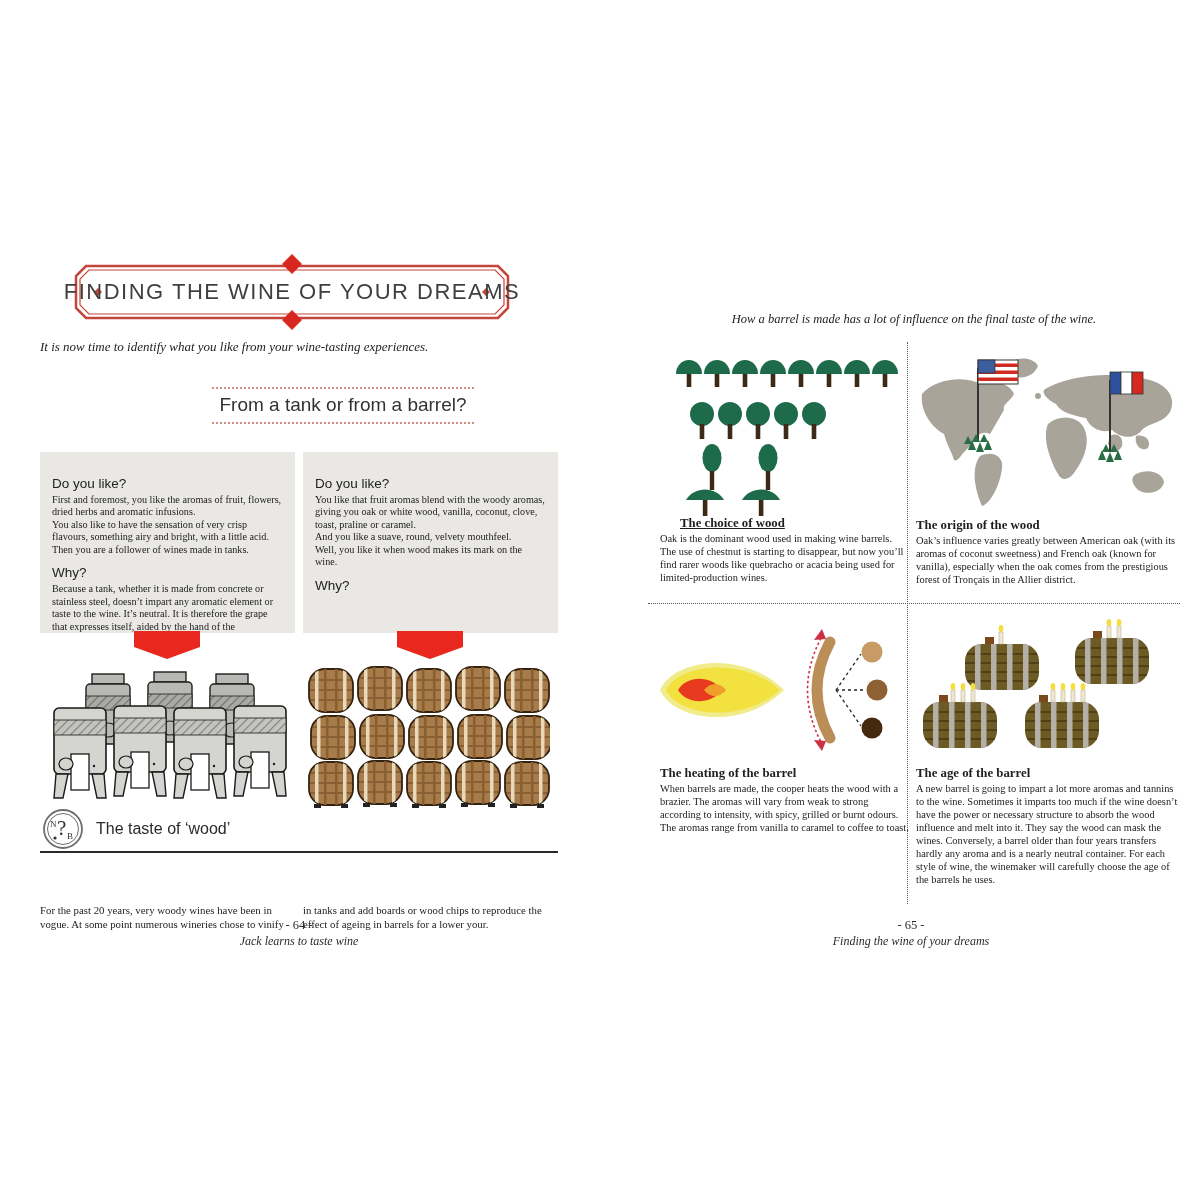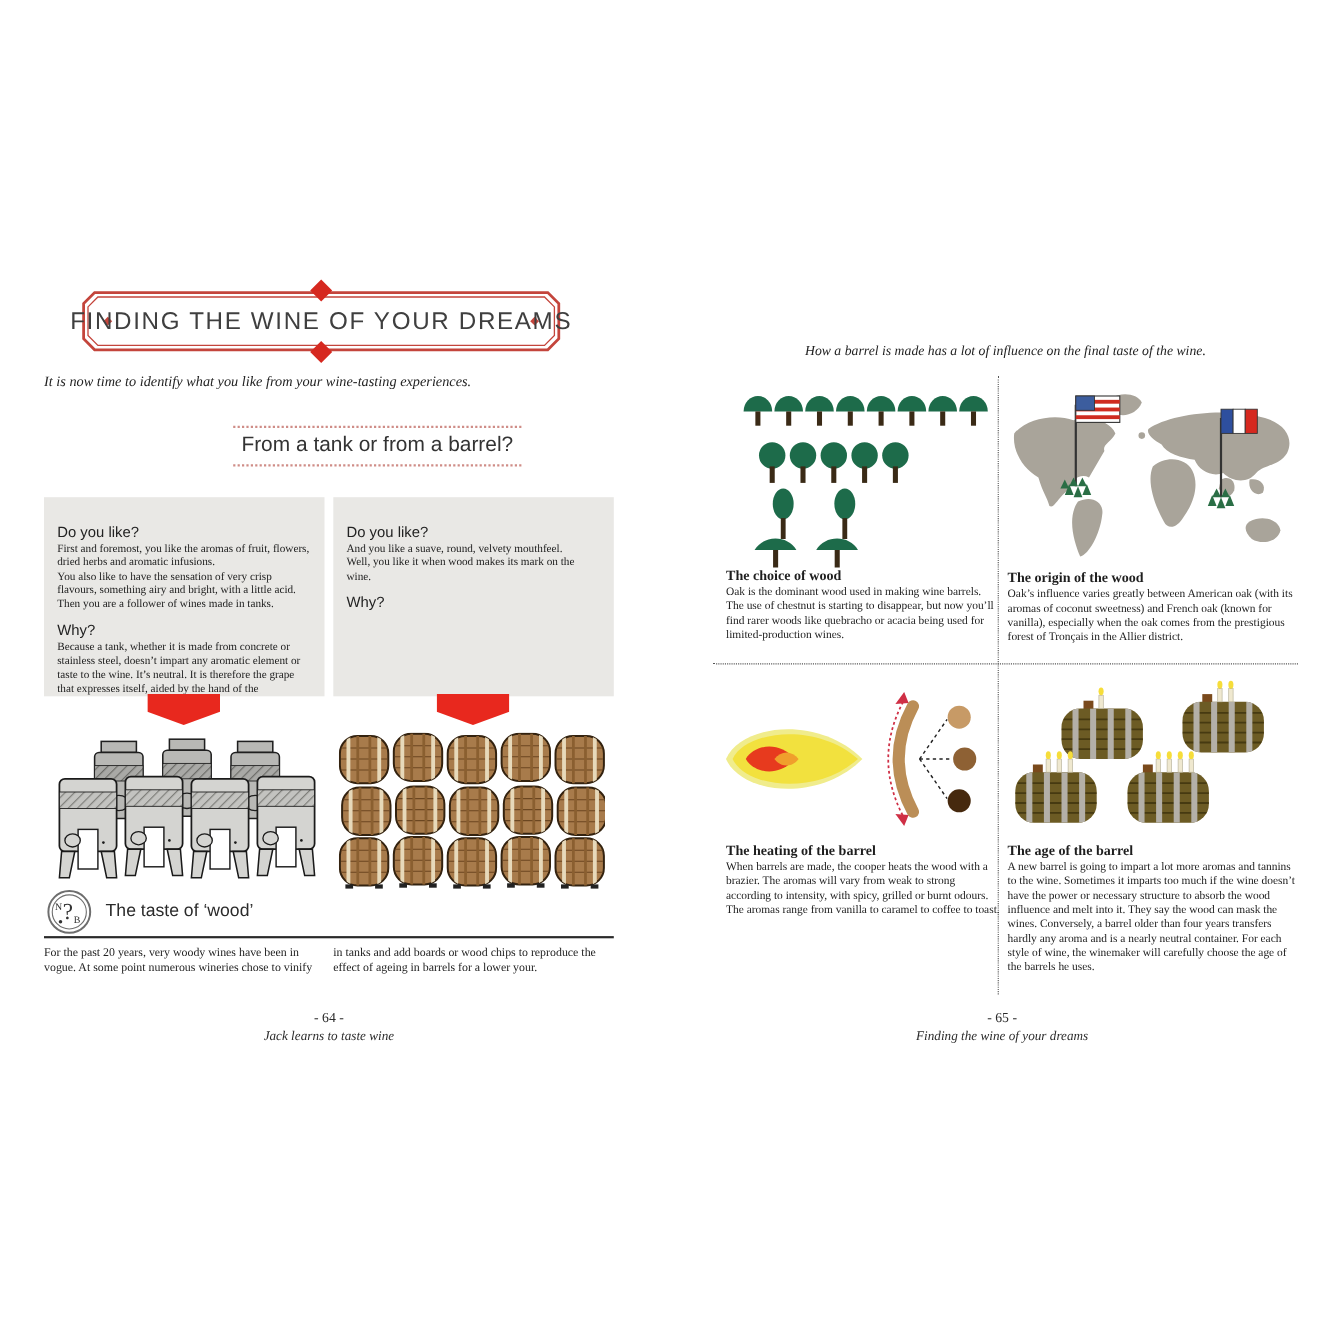--- a/index.html
+++ b/index.html
@@ -30,35 +30,35 @@
     font-family:"Liberation Sans",sans-serif;}
   .qbox .why-h{margin-top:9px;}
   .qbox .sent, .qbox .para{font-size:10.2px;line-height:1.22;color:#222;}
   .arrow-down{width:66px;height:30px;top:631px;}
   .arrow-left-pos{left:134px;} .arrow-right-pos{left:397px;}
   .tanks-pos{left:52px;top:670px;}
   .sbarrels-pos{left:308px;top:666px;}
   .nb-pos{left:42px;top:808px;}
   .taste-head{left:96px;top:820px;font-size:16px;color:#2a2a2a;}
   .taste-rule{left:40px;top:851px;width:518px;border-top:2px solid #2a2a2a;height:0;}
-  .note-col{top:859px;font-size:10.8px;line-height:1.3;color:#222;}
+  .note-col{top:903px;font-size:10.8px;line-height:1.3;color:#222;}
   .note-col1{left:40px;width:252px;} .note-col2{left:303px;width:256px;}
   .footer-line{width:518px;text-align:center;}
   .pagenum{font-size:12.5px;color:#2a2a2a;}
   .running{font-size:12px;color:#2a2a2a;}
   .footer-64-num{left:40px;top:918px;} .footer-64-run{left:40px;top:934px;}
   .footer-65-num{left:652px;top:918px;} .footer-65-run{left:652px;top:934px;}
 
   
   .intro-right{left:648px;top:312px;width:532px;text-align:center;font-size:12.5px;color:#222;}
   .vdiv{left:907px;top:342px;height:562px;width:0;border-left:1.5px dotted #555;}
   .hdiv{left:648px;top:603px;width:532px;height:0;border-top:1.5px dotted #555;}
   .q-head{font-size:12.8px;font-weight:bold;color:#1e1e1e;}
   .q-text{font-size:10.4px;line-height:1.25;color:#222;}
-  .q1-head{left:660px;top:516px;} .q1-text{left:660px;top:532px;width:250px;}
+  .q1-head{left:680px;top:516px;text-decoration:underline;} .q1-text{left:660px;top:532px;width:250px;}
   .q2-head{left:916px;top:518px;} .q2-text{left:916px;top:534px;width:264px;}
   .q3-head{left:660px;top:766px;} .q3-text{left:660px;top:782px;width:250px;}
   .q4-head{left:916px;top:766px;} .q4-text{left:916px;top:782px;width:264px;}
   .trees-pos{left:672px;top:358px;}
   .map-pos{left:914px;top:350px;}
   .flame-pos{left:658px;top:628px;}
   .abarrels-pos{left:915px;top:612px;}
 
   .fill-red{fill:var(--accent-red);}
   .fill-green{fill:var(--tree-green);}
@@ -90,20 +90,21 @@
       <h4>Do you like?</h4>
       <div class="sent">First and foremost, you like the aromas of fruit, flowers, dried herbs and aromatic infusions.</div>
       <div class="sent">You also like to have the sensation of very crisp flavours, something airy and bright, with a little acid.</div>
       <div class="sent">Then you are a follower of wines made in tanks.</div>
       <h4 class="why-h">Why?</h4>
       <div class="para">Because a tank, whether it is made from concrete or stainless steel, doesn’t impart any aromatic element or taste to the wine. It’s neutral. It is therefore the grape that expresses itself, aided by the hand of the winemaker.</div>
     </div>
 
     <div class="abs qbox qbox-right">
       <h4>Do you like?</h4>
+      <div class="sent">You like that fruit aromas blend with the woody aromas, giving you oak or white wood, vanilla, coconut, clove, toast, praline or caramel.</div>
       <div class="sent">And you like a suave, round, velvety mouthfeel.</div>
       <div class="sent">Well, you like it when wood makes its mark on the wine.</div>
       <h4 class="why-h">Why?</h4>
     </div>
 
     <svg class="abs arrow-down arrow-left-pos" viewBox="0 0 66 30">
       <polygon points="0,0 66,0 66,16 33,28 0,16" fill="#e8281e"></polygon>
     </svg>
     <svg class="abs arrow-down arrow-right-pos" viewBox="0 0 66 30">
       <polygon points="0,0 66,0 66,16 33,28 0,16" fill="#e8281e"></polygon>

